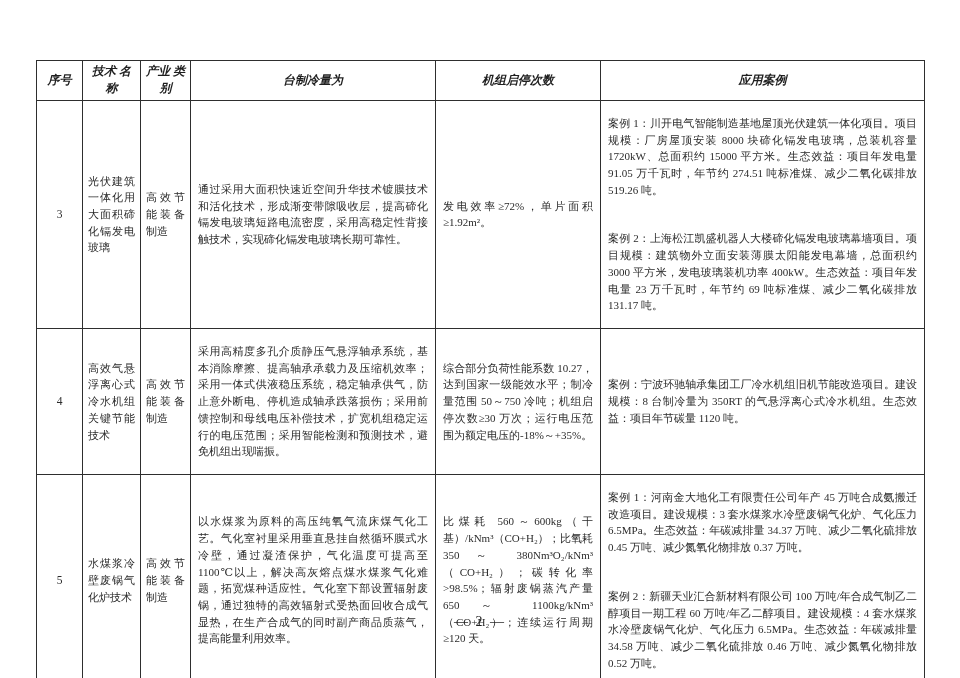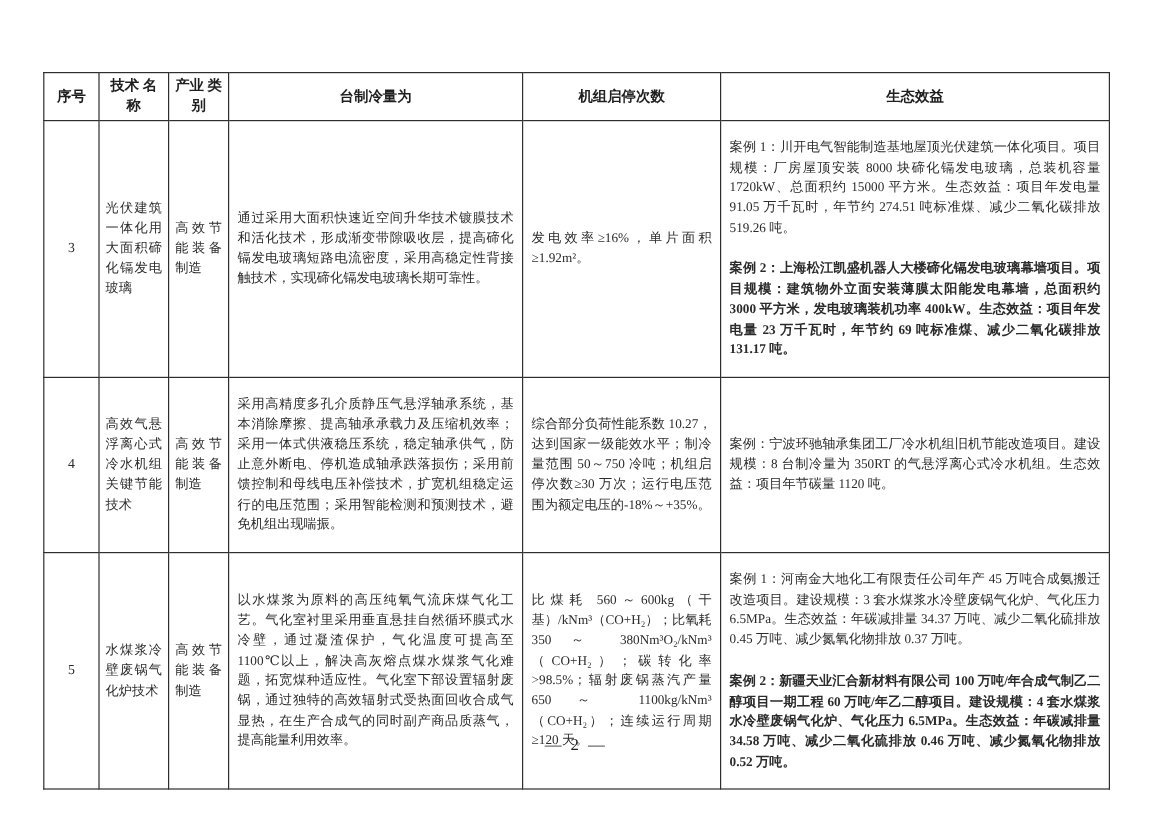--- a/index.html
+++ b/index.html
@@ -36,31 +36,31 @@
     line-height: 1.45;
     color: #1f1f1f;
   }
   .doc-table td {
     font-size: 11px;
     line-height: 1.52;
     vertical-align: middle;
     padding: 14px 7px;
     color: #2b2b2b;
   }
-  tr.hdr { height: 38px; }
+  tr.hdr { height: 38px; font-style: italic; }
   tr.r0 { height: 192px; }
   tr.r1 { height: 140px; }
   tr.r2 { height: 175px; }
   td.c-no { text-align: center; font-size: 11.5px; }
   td.c-name, td.c-cat { padding: 20px 5px; }
   td.c-name div, td.c-cat div { text-align: justify; text-align-last: left; }
   td.c-content div, td.c-params div { text-align: justify; }
   td.c-cases { vertical-align: middle; }
   td.c-cases p { margin: 0; text-align: justify; }
-  td.c-cases p + p { margin-top: 18px; font-weight: bold; }
+  td.c-cases p + p { margin-top: 32px; }
   .page-number {
     position: absolute;
     left: 0; right: 0;
     top: 614px;
     text-align: center;
     font-size: 14px;
     letter-spacing: 2px;
     color: #1f1f1f;
   }
 </style>
@@ -78,36 +78,36 @@
       <col style="width:165px">
       <col style="width:324px">
     </colgroup>
     <tbody>
       <tr class="hdr">
         <th>序号</th>
         <th>技术 名称</th>
         <th>产业 类别</th>
         <th>台制冷量为</th>
         <th>机组启停次数</th>
-        <th>生态效益</th>
+        <th>应用案例</th>
       </tr>
 
       <tr class="r0">
         <td class="c-no">3</td>
         <td class="c-name">
             <div>光伏建筑一体化用大面积碲化镉发电玻璃</div>
           </td>
         <td class="c-cat">
             <div>高效节能装备制造</div>
           </td>
         <td class="c-content">
             <div>通过采用大面积快速近空间升华技术镀膜技术和活化技术，形成渐变带隙吸收层，提高碲化镉发电玻璃短路电流密度，采用高稳定性背接触技术，实现碲化镉发电玻璃长期可靠性。</div>
           </td>
         <td class="c-params">
-            <div>发电效率≥16%，单片面积≥1.92m²。</div>
+            <div>发电效率≥72%，单片面积≥1.92m²。</div>
           </td>
         <td class="c-cases">
           <p>案例 1：川开电气智能制造基地屋顶光伏建筑一体化项目。项目规模：厂房屋顶安装 8000 块碲化镉发电玻璃，总装机容量 1720kW、总面积约 15000 平方米。生态效益：项目年发电量 91.05 万千瓦时，年节约 274.51 吨标准煤、减少二氧化碳排放 519.26 吨。</p>
           <p>案例 2：上海松江凯盛机器人大楼碲化镉发电玻璃幕墙项目。项目规模：建筑物外立面安装薄膜太阳能发电幕墙，总面积约 3000 平方米，发电玻璃装机功率 400kW。生态效益：项目年发电量 23 万千瓦时，年节约 69 吨标准煤、减少二氧化碳排放 131.17 吨。</p>
         </td>
       </tr>
 
       <tr class="r1">
         <td class="c-no">4</td>
         <td class="c-name">

